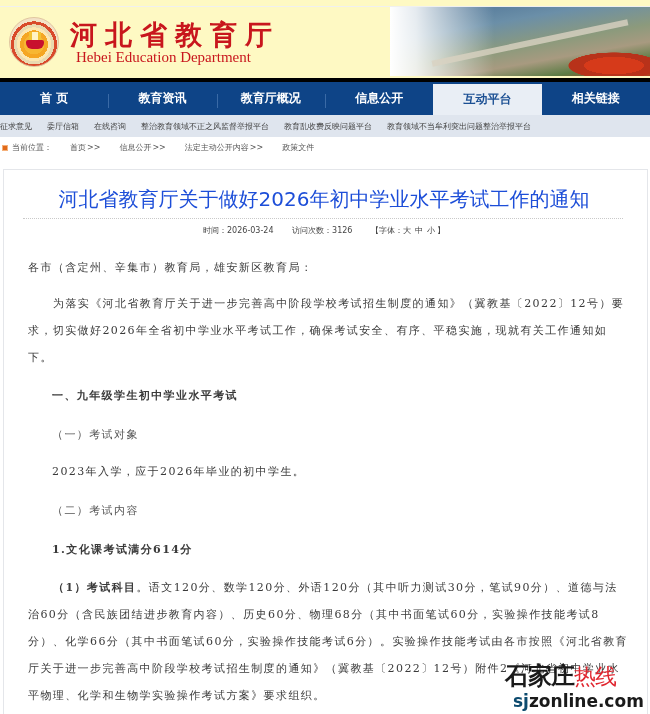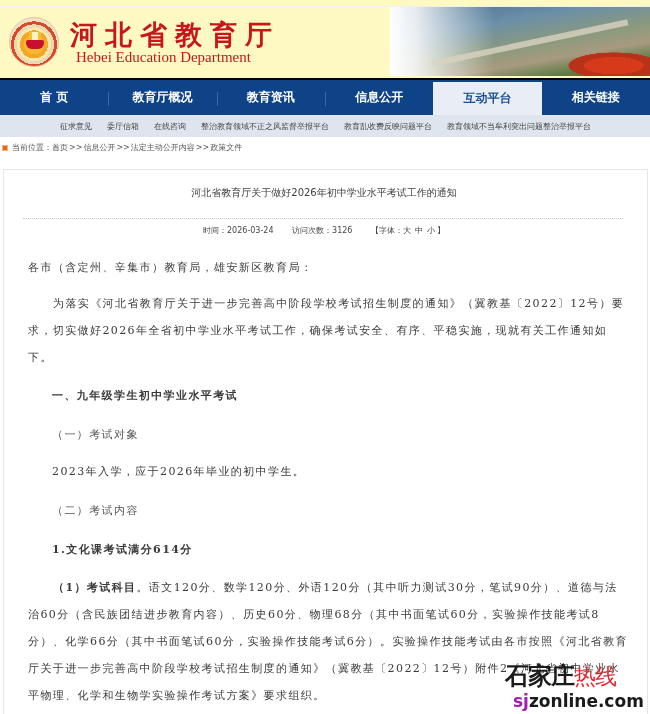--- a/index.html
+++ b/index.html
@@ -16,39 +16,39 @@
   .title-cn { position: absolute; left: 70px; top: 17px; font-size: 27px; font-weight: bold; color: #c8161d; letter-spacing: 8px; font-family: "DejaVu Sans", sans-serif; }
   .title-en { position: absolute; left: 76px; top: 49px; font-size: 15px; color: #c8161d; font-family: "Liberation Serif", "DejaVu Serif", serif; }
   .banner { position: absolute; left: 390px; top: 7px; width: 260px; height: 69px;
             background:
               linear-gradient(90deg, #ffffff 0%, rgba(255,255,255,0.85) 10%, rgba(255,255,255,0) 40%),
               linear-gradient(170deg, #4a6f93 0%, #6b8fa8 30%, #8c9a7c 55%, #a89a80 70%, #5d7c45 85%, #b63b1d 100%); }
   .banner-wall { position: absolute; left: 430px; top: 40px; width: 200px; height: 6px; background: #d9d2c2; transform: rotate(-12deg); opacity: 0.8; }
   .banner-red { position: absolute; left: 560px; top: 50px; width: 90px; height: 26px; background: radial-gradient(ellipse at 60% 60%, #d63a1a 0 30px, #b8321a 30px 45px, transparent 46px); }
 
   
-  .nav { position: absolute; left: 0; top: 78px; width: 650px; height: 37px; background: #0e4487; border-top: 2px solid #000000; display: flex; }
+  .nav { position: absolute; left: 0; top: 78px; width: 650px; height: 37px; background: #0e4487; border-top: 4px solid #000000; display: flex; }
   .nav-item { flex: 1 1 0; position: relative; display: flex; align-items: center; justify-content: center; color: #fff; font-size: 12px; font-weight: bold; cursor: pointer; }
   .nav-item + .nav-item::before { content: ""; position: absolute; left: 0; top: 12px; height: 14px; width: 1px; background: #3a6aa6; }
   .nav-item.active { background: #e9eef5; color: #1b4f93; margin-top: 2px; }
   .nav-item.active::before, .nav-item.active + .nav-item::before { display: none; }
 
   
-  .subnav { position: absolute; left: 0; top: 115px; width: 650px; height: 22px; background: #dfe5ee; display: flex; align-items: center; padding-left: 60px; gap: 0; }
+  .subnav { position: absolute; left: 0; top: 115px; width: 650px; height: 22px; background: #dfe5ee; display: flex; align-items: center; gap: 0; }
   .subnav-item { font-size: 8px; color: #444; margin-right: 15px; white-space: nowrap; cursor: pointer; }
 
   
   .breadcrumb { position: absolute; left: 2px; top: 142px; font-size: 8px; color: #555; display: flex; align-items: center; }
   .bc-icon { width: 6px; height: 6px; background: #e06a1a; margin-right: 4px; border: 1px solid #f5b07a; }
-  .bc-link { color: #555; cursor: pointer; }
+  .bc-link { color: #555; cursor: pointer; margin-left: 18px; }
   .bc-sep { color: #555; margin: 0 1px; }
 
   
   .content { position: absolute; left: 3px; top: 169px; width: 645px; height: 560px; border: 1px solid #e4e6ea; background: #fff; }
-  .article-title { position: absolute; left: 0; top: 16px; width: 640px; text-align: center; font-size: 10px; color: #404040; }
+  .article-title { position: absolute; left: 0; top: 16px; width: 640px; text-align: center; font-size: 20px; color: #1d4ed8; }
   .dotted-line { position: absolute; left: 19px; top: 48px; width: 600px; border-top: 1px dotted #c9c9c9; }
   .meta { position: absolute; left: 0; top: 55px; width: 640px; text-align: center; font-size: 8px; color: #444; }
   .meta span { margin: 0 8px; }
   .font-ctl { cursor: pointer; }
 
   .body-text { position: absolute; left: 24px; width: 600px; font-family: "DejaVu Serif", "Liberation Serif", serif; font-size: 11px; color: #3a3a3a; line-height: 27px; letter-spacing: 1.4px; }
   .p-salute { top: 84px; }
   .p-intro { top: 120px; text-indent: 25px; }
   .h-section { top: 212px; left: 48px; font-weight: bold; }
   .h-sub1 { top: 251px; left: 48px; color: #555; }
@@ -56,21 +56,21 @@
   .h-sub2 { top: 327px; left: 48px; color: #555; }
   .h-point { top: 366px; left: 48px; font-weight: bold; }
   .p-subjects { top: 404px; text-indent: 25px; }
   .p-subjects b { font-weight: bold; }
 
   
   .watermark { position: absolute; left: 505px; top: 660px; width: 145px; height: 54px; pointer-events: none; }
   .wm-cn { position: absolute; left: 0; top: 0; font-size: 24px; font-weight: bold; color: #1a1a1a; font-family: "DejaVu Sans", sans-serif; letter-spacing: -1px; }
   .wm-red { color: #e0262f; font-weight: normal; font-family: "DejaVu Serif", serif; font-size: 22px; }
   .wm-en { position: absolute; left: 8px; top: 31px; font-size: 17px; font-weight: bold; font-family: "DejaVu Sans", sans-serif; color: #1a1a1a; }
-  .wm-en .sj { color: #a21caf; }
+  .wm-en .sj { color: #0c4a6e; }
 </style>
 </head>
 <body>
 
 <div class="header">
   <div class="header-top-line"></div>
   <div class="logo">
     <div class="logo-inner-bars"></div>
     <div class="logo-inner-book"></div>
   </div>
@@ -79,24 +79,24 @@
   <div class="banner"></div>
   <div class="banner-wall"></div>
   <div class="banner-red"></div>
 </div>
 
 <div class="nav">
   <div class="nav-item">
       <span>首 页</span>
     </div>
   <div class="nav-item">
-      <span>教育厅概况</span>
+      <span>教育资讯</span>
     </div>
   <div class="nav-item">
-      <span>教育资讯</span>
+      <span>教育厅概况</span>
     </div>
   <div class="nav-item">
       <span>信息公开</span>
     </div>
   <div class="nav-item active">
       <span>互动平台</span>
     </div>
   <div class="nav-item">
       <span>相关链接</span>
     </div>

